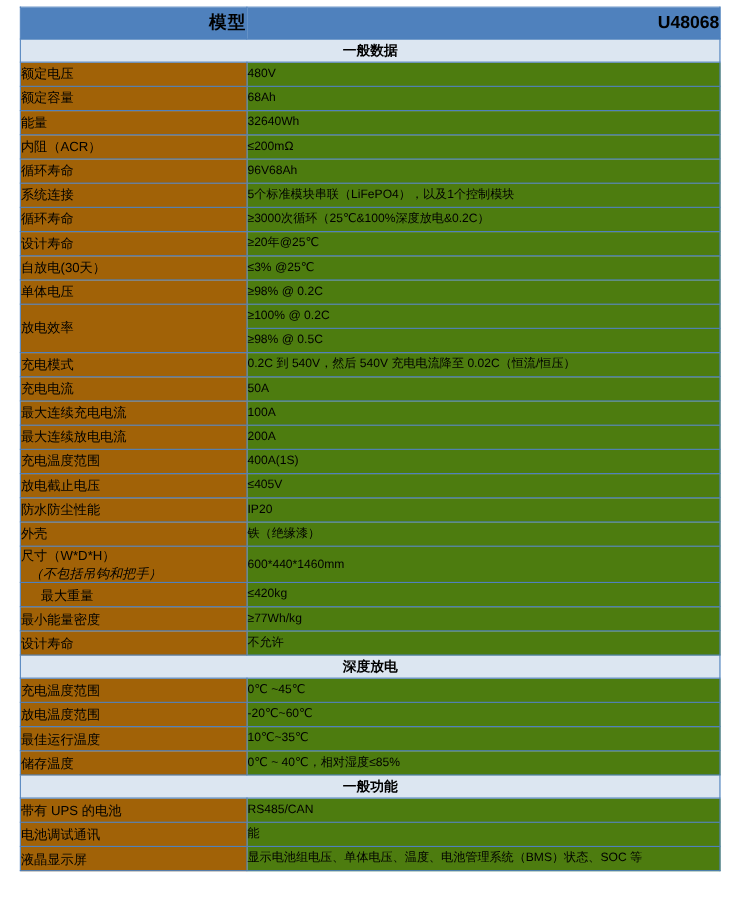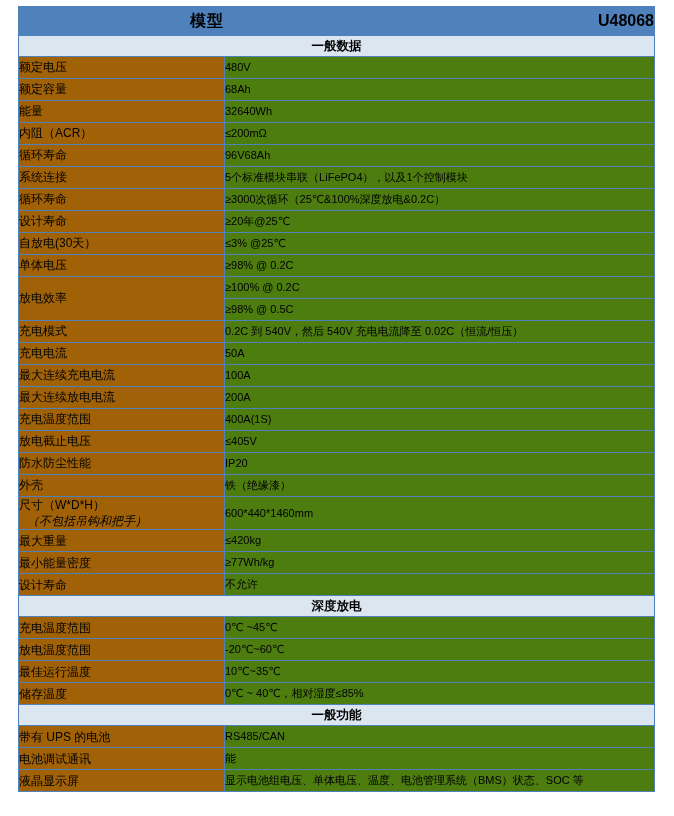--- a/index.html
+++ b/index.html
@@ -62,21 +62,21 @@
     height: 20px;
     margin-top: 16px;
   }
 
   
   td.label {
     padding: 3px 6px 3px 10px;
     font-size: 12px;
     background: #a16207;
   }
-  td.label.indent { }
+  td.label.indent { padding-left: 18px; }
 
   td.value {
     padding: 3px 6px 3px 8px;
     font-size: 11px;
     background: #4d7c0f;
   }
 
   .row-h td { height: 21px; }
   .row-h2 td { height: 23px; }
 

